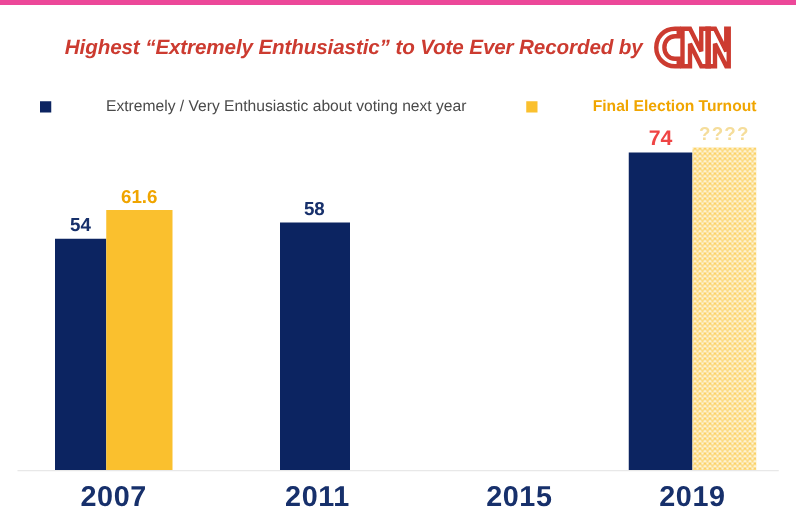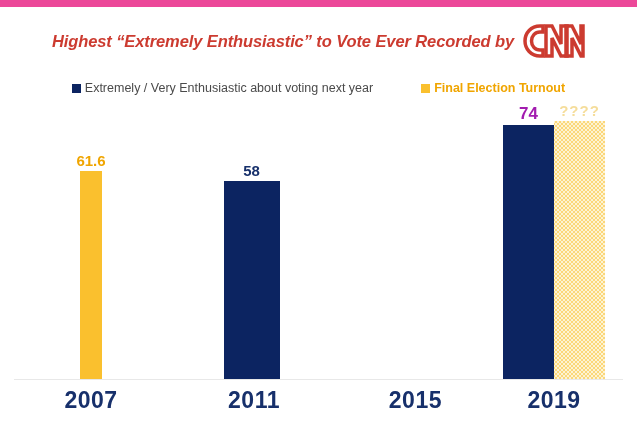--- a/index.html
+++ b/index.html
@@ -10,21 +10,21 @@
   }
   body {
     font-family: "Liberation Sans", sans-serif;
   }
   #chart-root {
     position: relative;
     width: 637px;
     height: 425px;
     background: #ffffff;
     overflow: hidden;
-    border-top: 7px solid #ec4899;
+    border-top: 4px solid #ec4899;
     box-sizing: border-box;
   }
 
   
   #title-bar {
     position: absolute;
     left: 0;
     top: 12px;
     width: 637px;
     height: 44px;
@@ -65,20 +65,21 @@
   .legend-item + .legend-item { margin-left: 48px; }
   .legend-swatch {
     width: 9px;
     height: 9px;
     margin-right: 4px;
     flex: 0 0 auto;
   }
   .legend-label {
     font-size: 12.5px;
     line-height: 1;
+    margin-left: 40px;
   }
   #legend-label-enthusiastic {
     color: #4a4a4a;
     font-weight: normal;
   }
   #legend-label-turnout {
     color: #f0a500;
     font-weight: bold;
   }
 
@@ -131,21 +132,21 @@
     position: absolute;
     left: 50%;
     transform: translateX(-50%);
     font-size: 15px;
     font-weight: bold;
     white-space: nowrap;
     line-height: 1;
   }
   .val-navy  { color: #17306b; }
   .val-gold  { color: #f0a500; }
-  .val-red   { color: #a21caf; font-size: 17px; }
+  .val-red   { color: #ef4444; font-size: 17px; }
   .val-faint { color: #f5dd9b; font-size: 15px; letter-spacing: 1px; }
 
   
   #x-labels {
     position: absolute;
     left: 0;
     top: 382px;
     width: 636px;
     height: 34px;
     text-decoration: underline;
@@ -188,21 +189,25 @@
     <div class="legend-item">
       <span class="legend-swatch" style="background:#fac02e;"></span>
       <span class="legend-label" id="legend-label-turnout">Final Election Turnout</span>
     </div>
   </div>
 
   <div id="plot-area">
     <div id="axis-line"></div>
 
     <div class="bar-group" style="left:44px; width:94px;">
-      <div class="bar-wrap" style="width:22px;align-items:center;">
+      <div class="bar-wrap" style="width:49px;">
+        <span class="bar-value val-navy" style="bottom:188px;">54</span>
+        <div class="bar bar-navy" style="height:185px;"></div>
+      </div>
+      <div class="bar-wrap" style="width:64px;align-items:center;">
         <span class="bar-value val-gold" style="bottom:211px;">61.6</span>
         <div class="bar bar-gold" style="height:208px;"></div>
       </div>
     </div>
 
     <div class="bar-group" style="left:200px; width:103px;">
       <div class="bar-wrap" style="width:56px;">
         <span class="bar-value val-navy" style="bottom:201px;">58</span>
         <div class="bar bar-navy" style="height:198px;"></div>
       </div>
@@ -219,17 +224,17 @@
       <div class="bar-wrap" style="width:51px;">
         <span class="bar-value val-faint" style="bottom:261px;">????</span>
         <div class="bar bar-hatch" style="height:258px;"></div>
       </div>
     </div>
   </div>
 
   <div id="x-labels">
     <span class="x-label" style="left:44px;  width:94px;">2007</span>
     <span class="x-label" style="left:200px; width:108px;">2011</span>
-    <span class="x-label" style="left:353px; width:89px;text-align:right;">2015</span>
+    <span class="x-label" style="left:371px; width:89px;">2015</span>
     <span class="x-label" style="left:503px; width:102px;text-align:center;">2019</span>
   </div>
 
 </div>
 
 </body></html>

